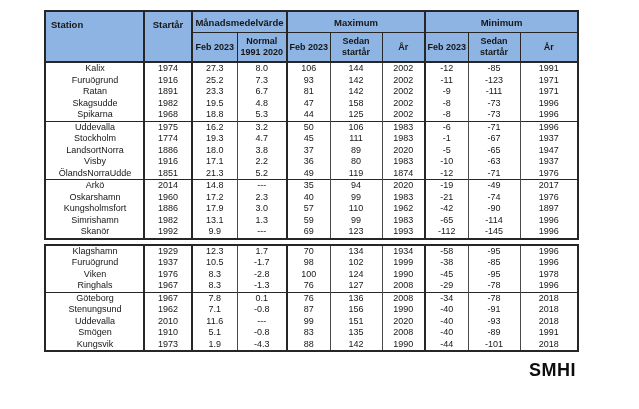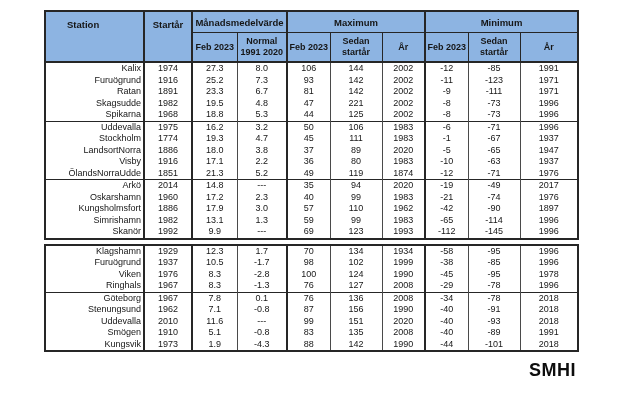--- a/index.html
+++ b/index.html
@@ -28,21 +28,21 @@
     font-size: 9.5px;
     font-weight: bold;
     border-left: 1px solid #262626;
     text-align: center;
     vertical-align: middle;
     padding: 0 1px;
   }
   thead { border-bottom: 2px solid #262626; }
   tr.toprow th { height: 20px; }
   th.merged { vertical-align: top; padding-top: 7px; }
-  th.station-h { text-align: left; padding-left: 21px; border-left: none; }
+  th.station-h { text-align: left; padding-left: 5px; border-left: none; }
   tr.subrow th {
     height: 28px;
     line-height: 11px;
     font-size: 9px;
     white-space: normal;
     border-top: 1px solid #262626;
   }
   th.thick { border-left: 2px solid #262626; }
 
   tbody { border-top: 1.5px solid #262626; }
@@ -50,21 +50,21 @@
 
   td {
     font-size: 9px;
     height: 11.5px;
     line-height: 11.5px;
     padding: 0 2px;
     text-align: center;
     white-space: nowrap;
     border-left: 1px solid #4a4a4a;
   }
-  td:first-child { border-left: none; text-align: right; padding-left: 3px; }
+  td:first-child { border-left: none; text-align: center; padding-left: 3px; }
   td.thick { border-left: 2px solid #262626; }
 
   .logo {
     position: absolute;
     left: 529px; top: 360px;
     font-size: 18px;
     font-weight: bold;
     letter-spacing: 0.5px;
     color: #0d0d0d;
   }
@@ -143,21 +143,21 @@
             <td class="thick">-9</td>
             <td>-111</td>
             <td>1971</td>
           </tr>
           <tr>
             <td>Skagsudde</td>
             <td class="thick">1982</td>
             <td class="thick">19.5</td>
             <td>4.8</td>
             <td class="thick">47</td>
-            <td>221</td>
+            <td>158</td>
             <td>2002</td>
             <td class="thick">-8</td>
             <td>-73</td>
             <td>1996</td>
           </tr>
           <tr>
             <td>Spikarna</td>
             <td class="thick">1968</td>
             <td class="thick">18.8</td>
             <td>5.3</td>

